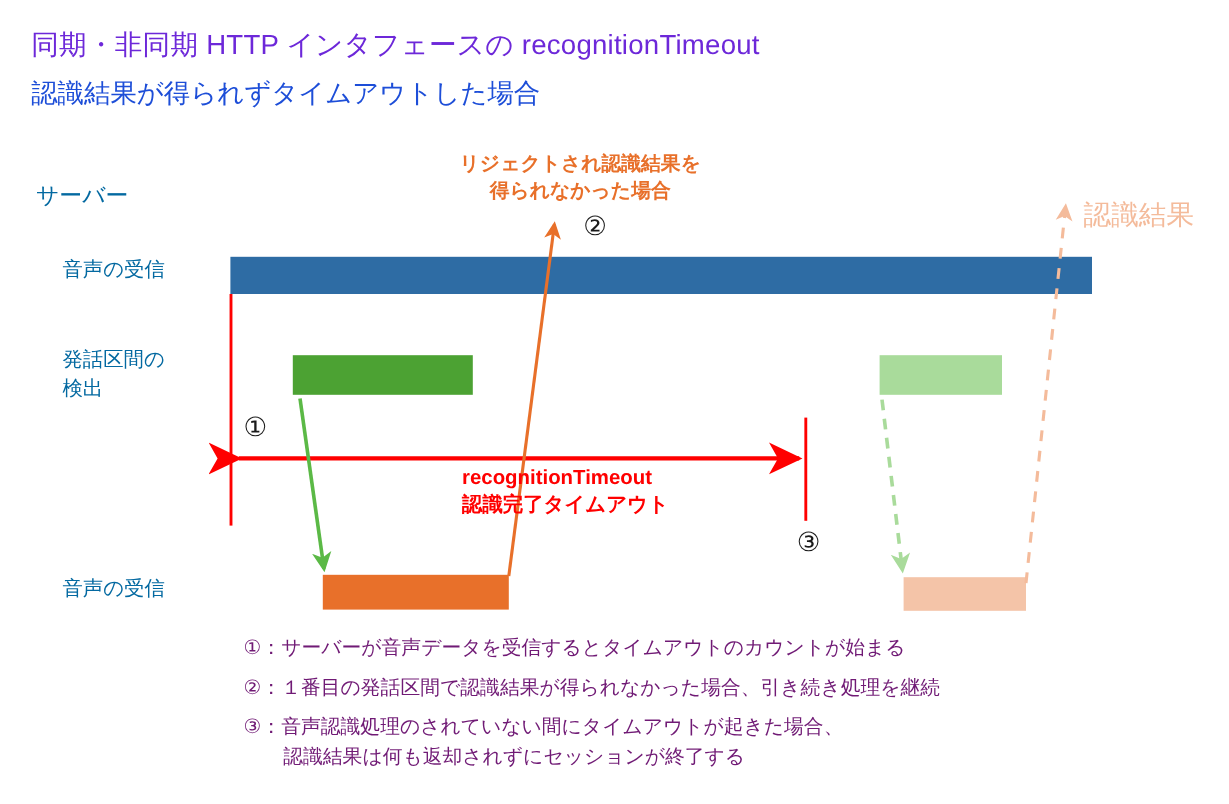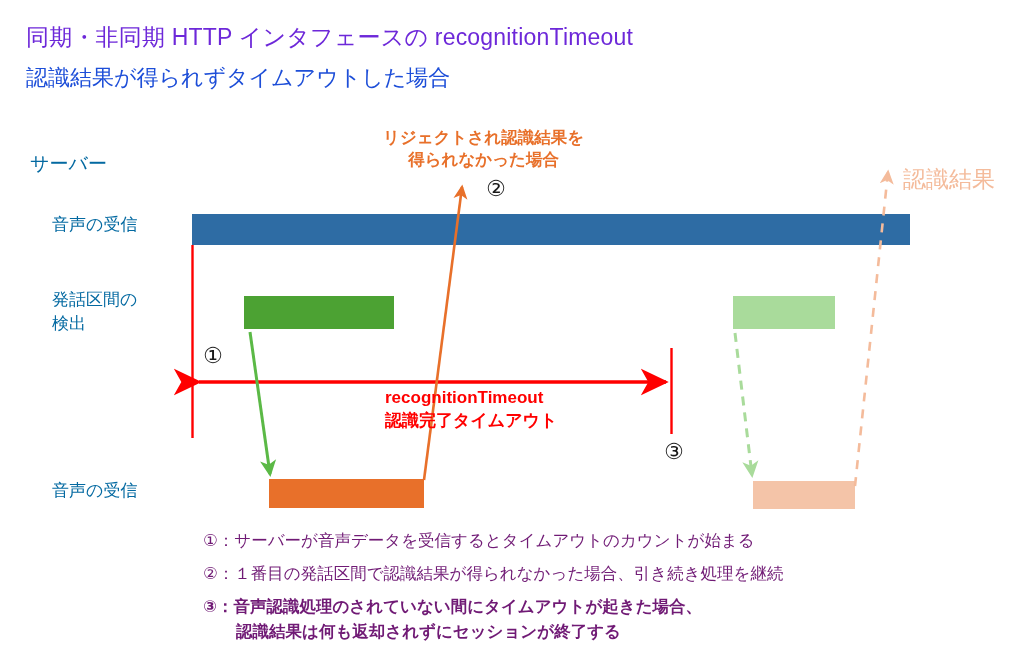--- a/index.html
+++ b/index.html
@@ -112,21 +112,21 @@
     top: 528px;
     width: 800px;
   }
   .legend-item {
     font-size: 16.5px;
     line-height: 25px;
     color: #701a75;
     margin-bottom: 8px;
     white-space: pre-line;
   }
-  .legend-item:last-child { margin-bottom: 0; font-weight: bold; }
+  .legend-item:last-child { margin-bottom: 0; }
 
   
   #overlay {
     position: absolute;
     left: 0; top: 0;
     width: 1024px;
     height: 670px;
     pointer-events: none;
   }
 </style>

